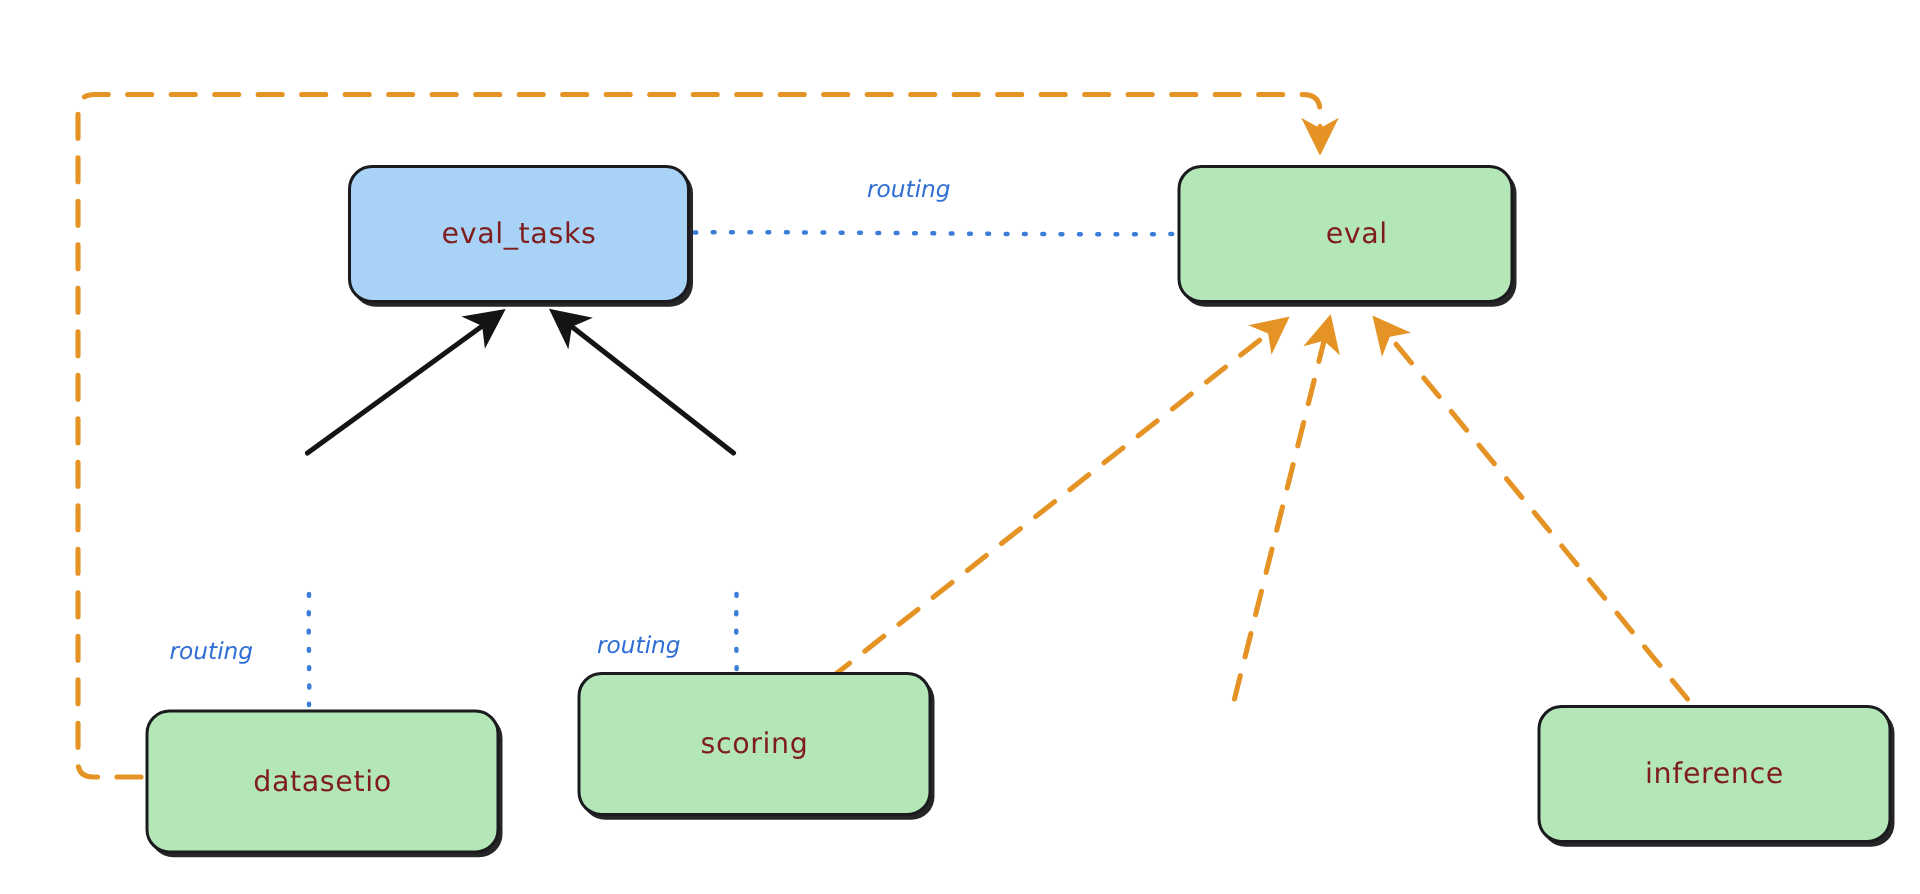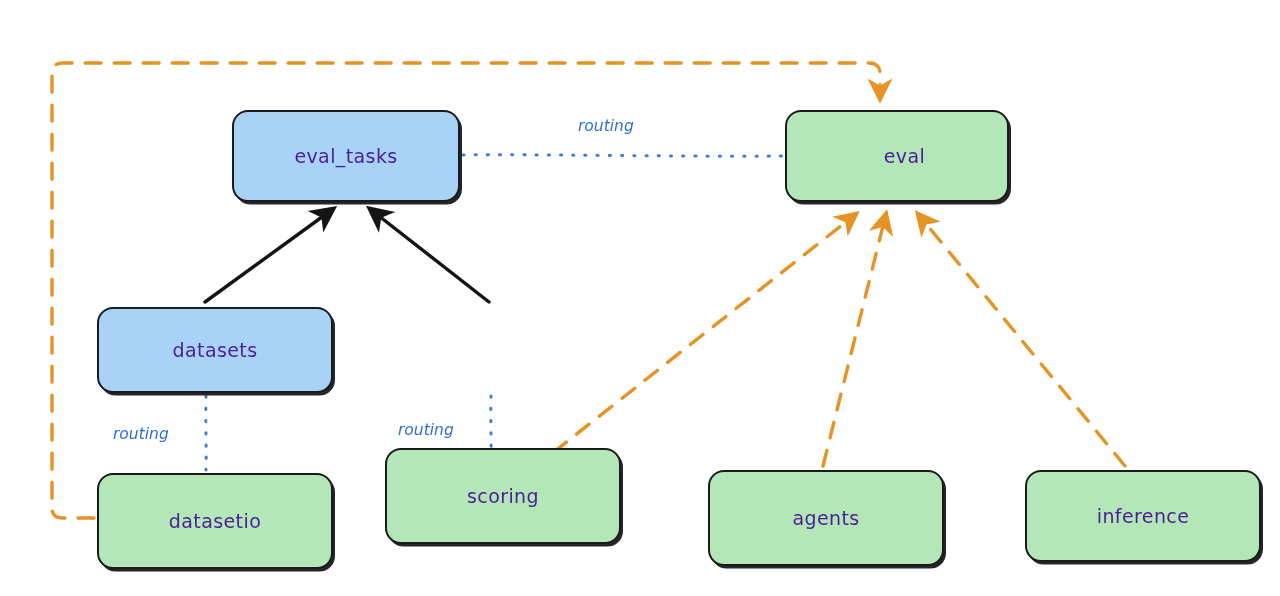--- a/index.html
+++ b/index.html
@@ -34,21 +34,21 @@
     justify-content: center;
     border: 2.6px solid #1b1b1f;
     border-radius: 16px;
     box-shadow: 2.5px 3px 0 -0.5px rgba(20,20,22,0.92);
     z-index: 3;
   }
   .node .node-label {
     font-family: "DejaVu Sans", sans-serif;
     font-size: 19px;
     letter-spacing: 0.4px;
-    color: #4c1d95;
+    color: #7f1d1d;
     white-space: nowrap;
   }
   .node.blue {
     background: #a8d3f7;
   }
   .node.green {
     background: #b3e7b8;
   }
   .edge-label {
     position: absolute;
@@ -95,36 +95,30 @@
   </svg>
 
   <div class="node blue" style="left:232px; top:110px; width:228px; height:92px;">
     <span class="node-label">eval_tasks</span>
   </div>
 
   <div class="node green" style="left:785px; top:110px; width:224px; height:92px;padding-left:15px;">
     <span class="node-label">eval</span>
   </div>
 
-  <div class="node blue" style="left:97px; top:307px; width:236px; height:86px;">
-    <span class="node-label">datasets</span>
-  </div>
 
 
   <div class="node green" style="left:97px; top:473px; width:236px; height:96px;">
     <span class="node-label">datasetio</span>
   </div>
 
   <div class="node green" style="left:385px; top:448px; width:236px; height:96px;">
     <span class="node-label">scoring</span>
   </div>
 
-  <div class="node green" style="left:708px; top:470px; width:236px; height:96px;">
-    <span class="node-label">agents</span>
-  </div>
 
   <div class="node green" style="left:1025px; top:470px; width:236px; height:92px;">
     <span class="node-label">inference</span>
   </div>
 
   <div class="edge-label" style="left:578px; top:117px;">routing</div>
 
   <div class="edge-label" style="left:113px; top:425px;">routing</div>
 
   <div class="edge-label" style="left:398px; top:421px;">routing</div>

